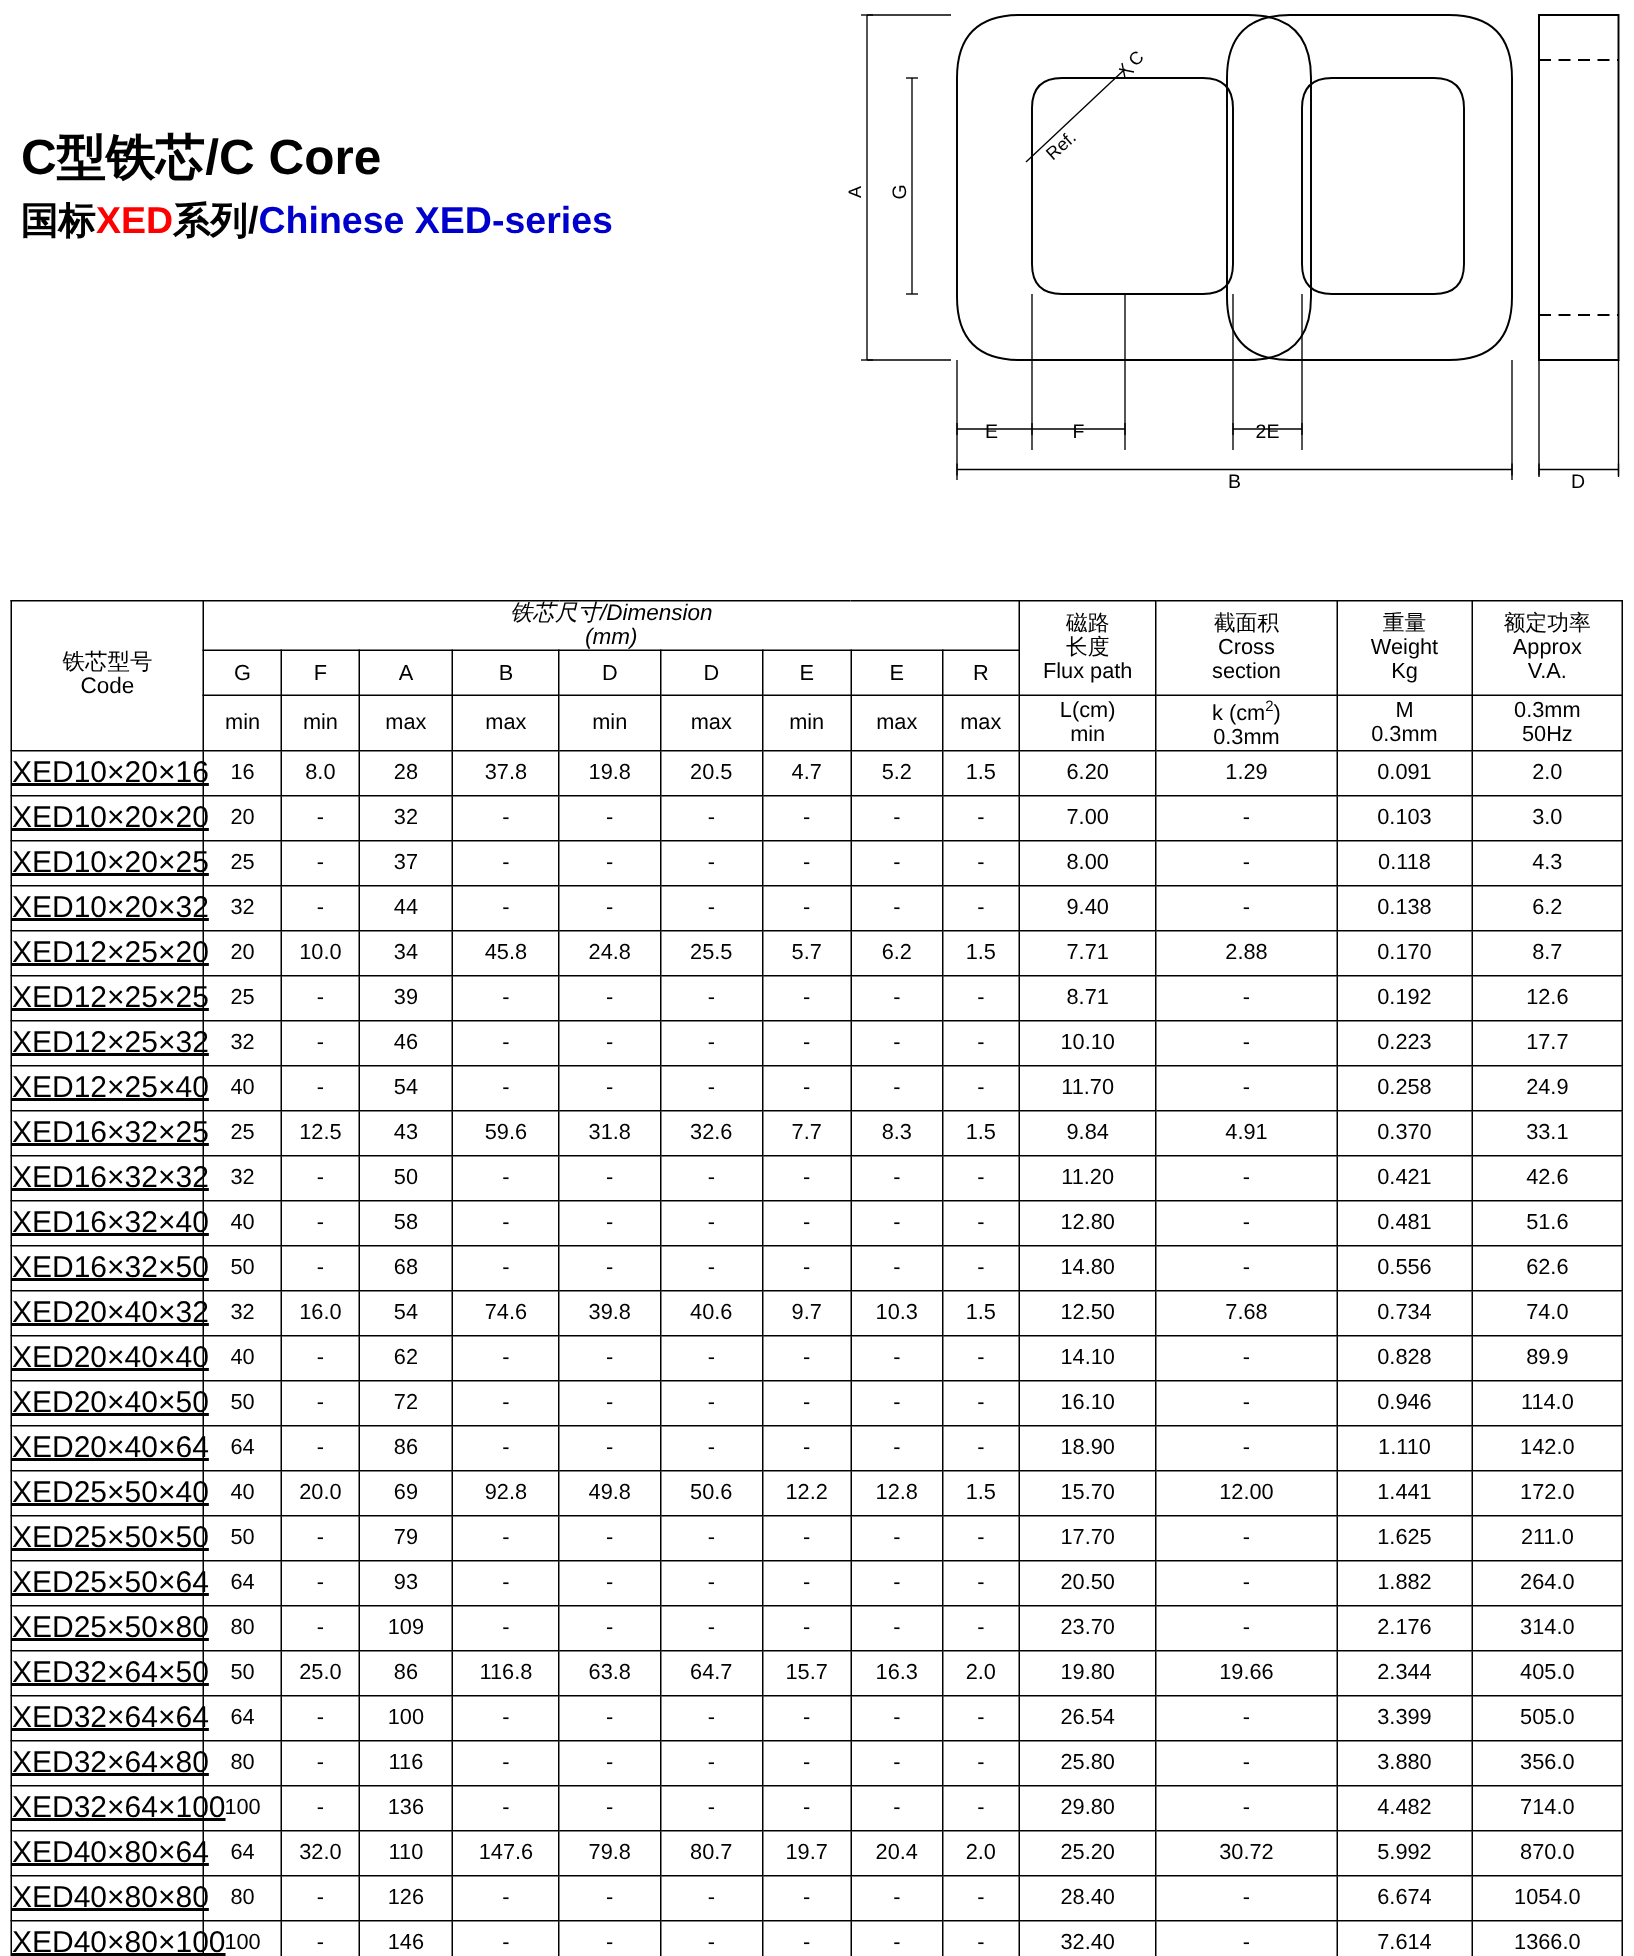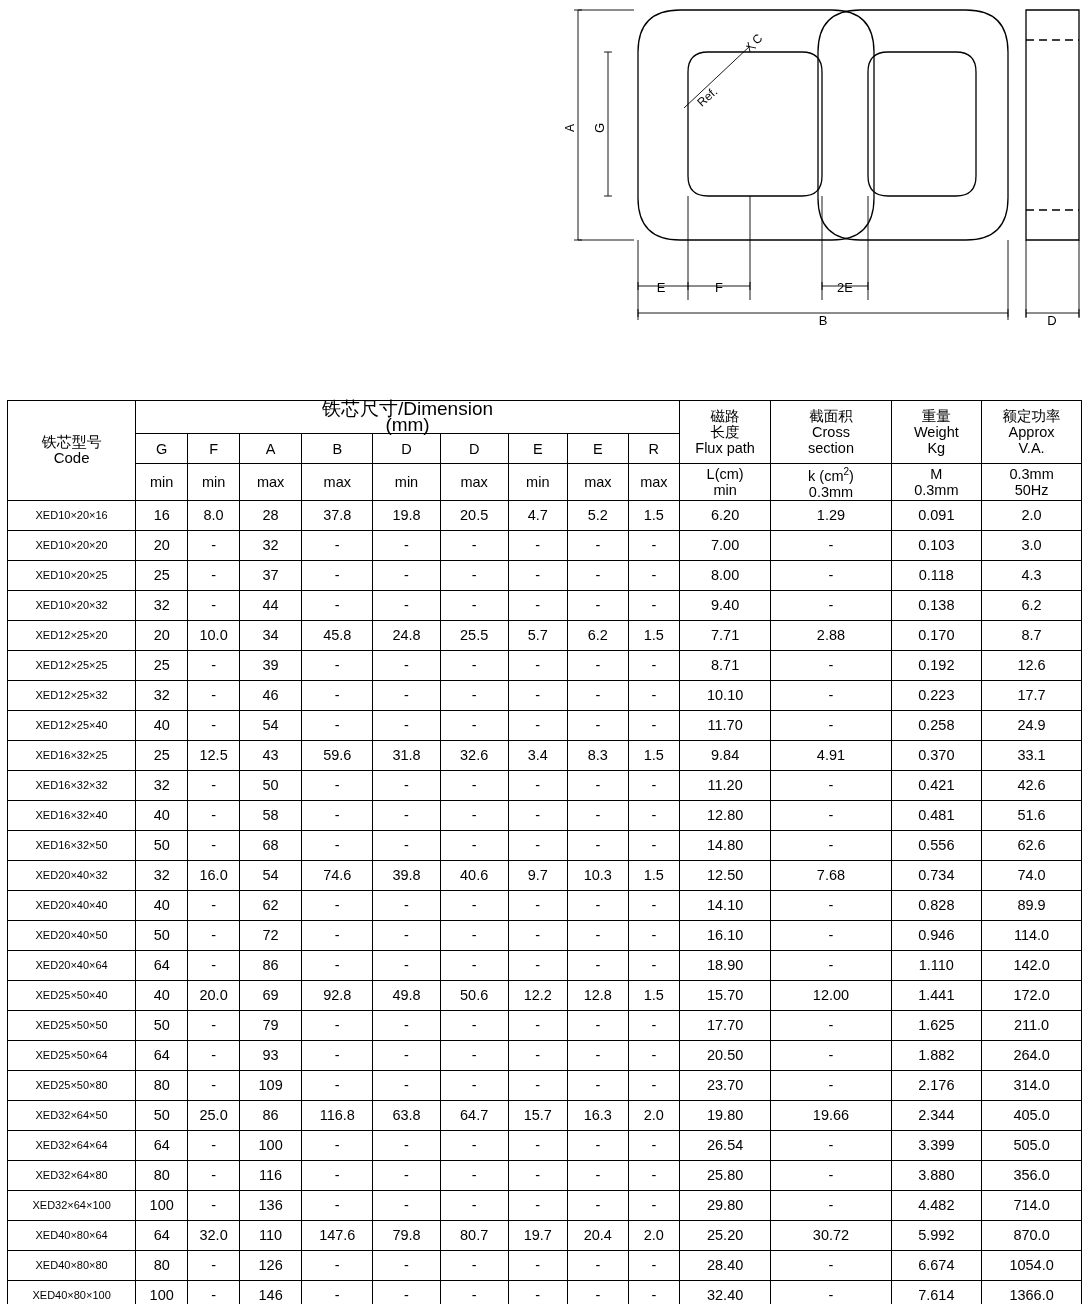--- a/index.html
+++ b/index.html
@@ -75,34 +75,43 @@
     vertical-align: middle;
     padding: 0;
     height: 29px;
     line-height: 16px;
     font-weight: normal;
   }
   table.spec th { font-weight: normal; }
   td.code-cell {
     text-align: left;
     padding-left: 3px;
-    font-size: 11px;
+    font-size: 20px;
     white-space: nowrap;
+    text-decoration: underline;
   }
   .hdr-code { font-size: 15px; line-height: 19px; }
-  .hdr-dim { font-size: 19px; line-height: 21px; }
+  .hdr-dim { font-size: 15px; line-height: 21px; font-style: italic; }
   .hdr-small { font-size: 14.5px; line-height: 19px; }
   .sup { font-size: 10px; vertical-align: super; }
   .nowrap { white-space: nowrap; }
 </style>
 </head>
 <body>
 
 <div class="page">
 
+  <div class="title-block">
+    <div class="title-main">
+      <span class="t-black">C型铁芯/C Core</span>
+    </div>
+    <div class="title-sub">
+      <span class="t-black">国标</span><span class="t-red">XED</span><span class="t-black">系列</span><span class="t-black">/</span><span class="t-blue">Chinese XED-series</span>
+    </div>
+  </div>
 
   <div class="drawing">
     <svg width="529" height="340" viewBox="0 0 529 340" xmlns="http://www.w3.org/2000/svg">
       <g fill="none" stroke="#000" stroke-width="1.3">
 
         <path d="M78 52 Q78 10 120 10 L272 10 Q314 10 314 52 L314 198 Q314 240 272 240 L120 240 Q78 240 78 198 Z"></path>
 
         <path d="M128 72 Q128 52 148 52 L242 52 Q262 52 262 72 L262 176 Q262 196 242 196 L148 196 Q128 196 128 176 Z"></path>
 
         <path d="M258 52 Q258 10 300 10 L406 10 Q448 10 448 52 L448 198 Q448 240 406 240 L300 240 Q258 240 258 198 Z"></path>
@@ -390,21 +399,21 @@
             <td>24.9</td>
           </tr>
           <tr>
             <td class="code-cell">XED16×32×25</td>
             <td>25</td>
             <td>12.5</td>
             <td>43</td>
             <td>59.6</td>
             <td>31.8</td>
             <td>32.6</td>
-            <td>3.4</td>
+            <td>7.7</td>
             <td>8.3</td>
             <td>1.5</td>
             <td>9.84</td>
             <td>4.91</td>
             <td>0.370</td>
             <td>33.1</td>
           </tr>
           <tr>
             <td class="code-cell">XED16×32×32</td>
             <td>32</td>

